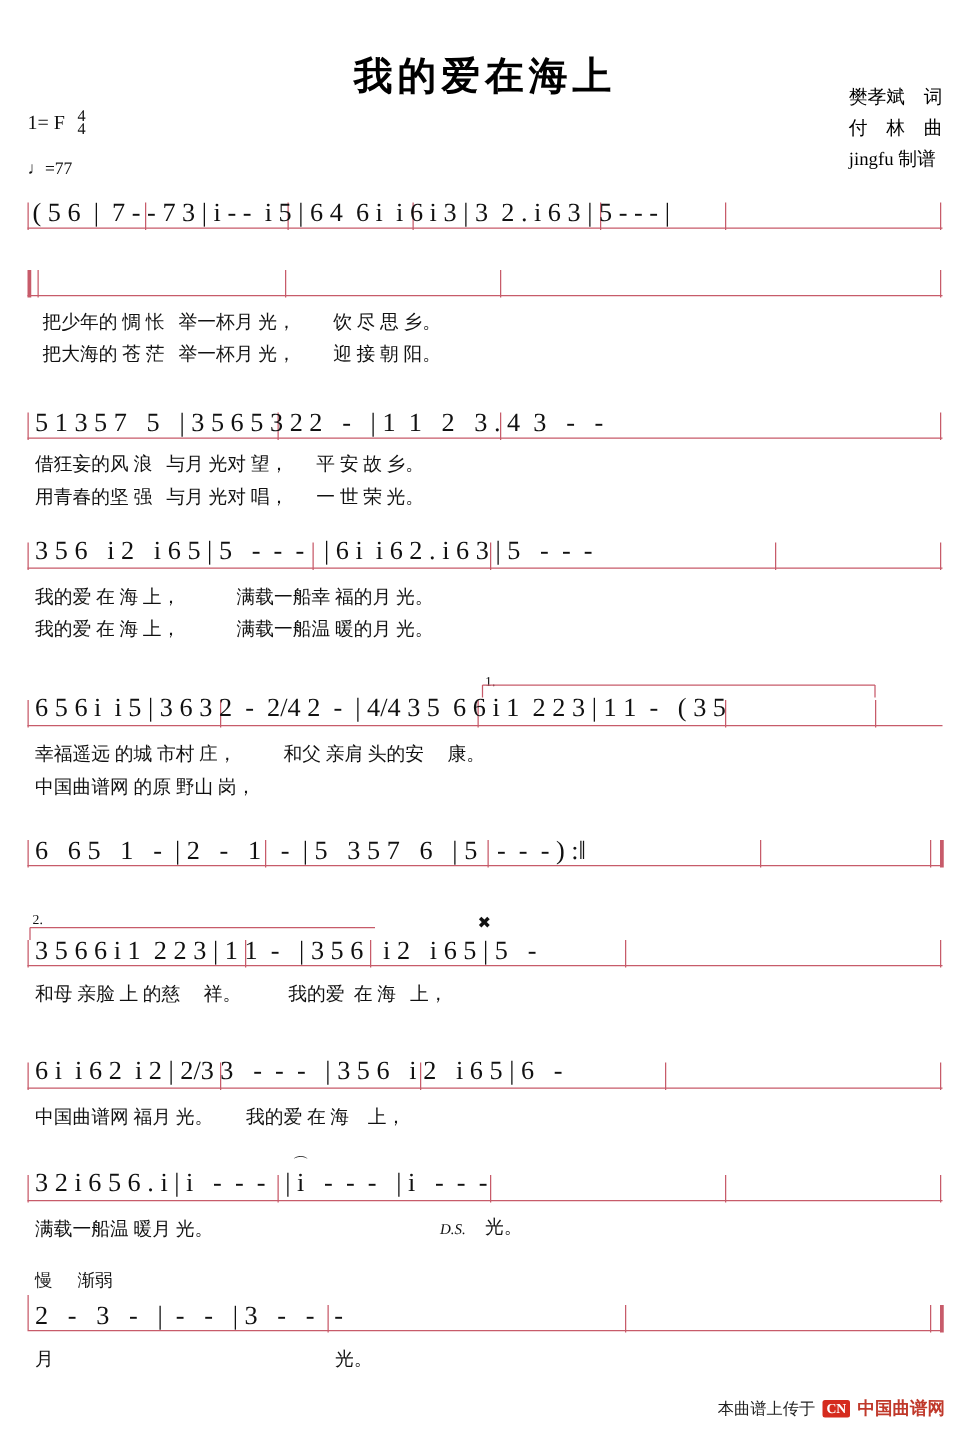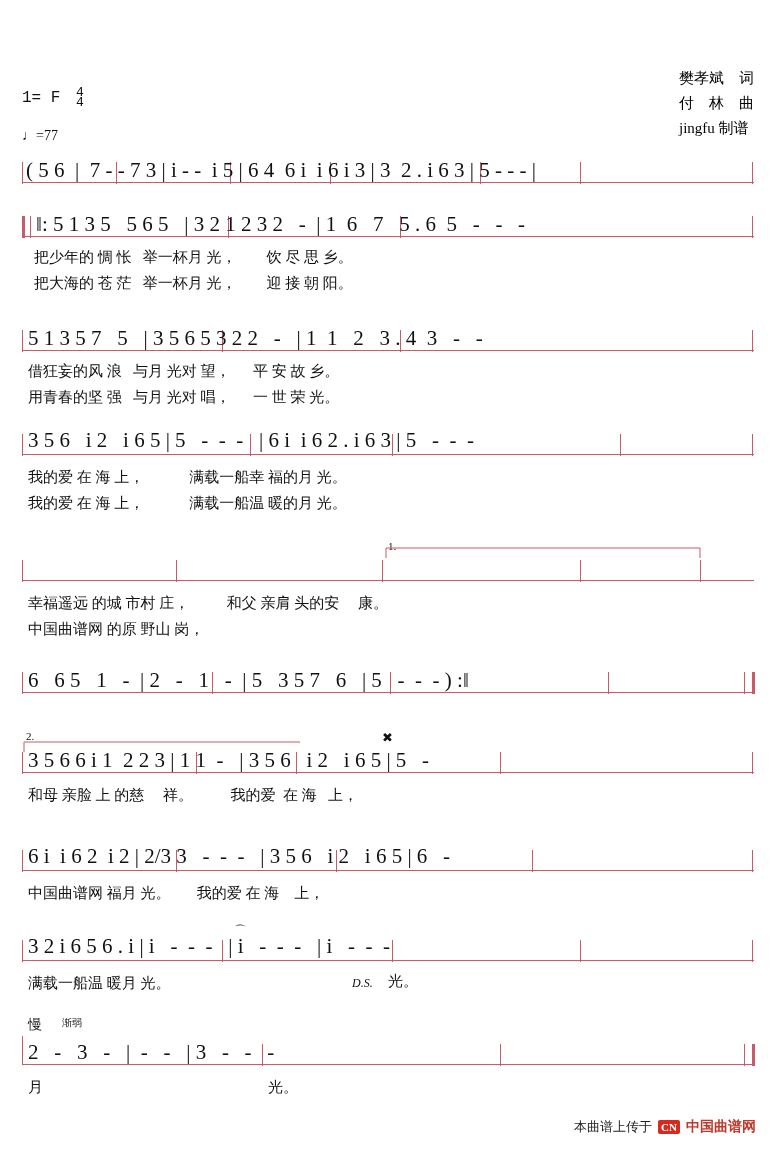--- a/index.html
+++ b/index.html
@@ -30,21 +30,20 @@
     text-align:left;
     font-size:15px;
     line-height:25px;
     color:#000;
   }
   .keysig{
     position:absolute;
     left:22px;top:88px;
     font-size:16px;
     line-height:19px;
-    font-family:Liberation Mono, monospace;
   }
   .keysig .kfrac{
     display:inline-block;
     vertical-align:-4px;
     text-align:center;
     line-height:10px;
     font-size:13px;
     margin-left:6px;
   }
   .keysig .kfrac span{display:block;}
@@ -102,20 +101,21 @@
     font-weight:bold;
   }
   .footer .site{color:#c0392b;font-weight:bold;font-size:14px;}
   svg{position:absolute;left:0;top:0;overflow:visible;pointer-events:none;}
 </style>
 </head>
 <body>
 
 <div class="sheet">
 
+  <h1 class="title">我的爱在海上</h1>
 
   <div class="credits">
     <div>樊孝斌　词</div>
     <div>付　林　曲</div>
     <div>jingfu 制谱</div>
   </div>
 
   <div class="keysig">
     <span>1= F</span>
     <span class="kfrac">
@@ -137,21 +137,20 @@
     <div class="notes" style="left:26px;top:6px;">( 5 6  |  7 - - 7 3 | i - -  i 5 | 6 4  6 i  i 6 i 3 | 3  2 . i 6 3 | 5 - - - |</div>
   </div>
 
   <div class="sys" style="top:204px;height:110px;">
     <div class="staffline" style="top:32px;"></div>
     <div class="bar thick" style="left:22px;top:12px;height:22px;"></div>
     <div class="bar" style="left:30px;top:12px;height:22px;"></div>
     <div class="bar" style="left:228px;top:12px;height:22px;"></div>
     <div class="bar" style="left:400px;top:12px;height:22px;"></div>
     <div class="bar" style="left:752px;top:12px;height:22px;"></div>
-    <div class="notes" style="left:36px;top:8px;">‖: 5 1 3 5   5 6 5   | 3 2 1 2 3 2   -  | 1  6   7   5 . 6  5   -   -   -</div>
     <div class="lyric" style="left:34px;top:44px;">把少年的 惆 怅   举一杯月 光，        饮 尽 思 乡。</div>
     <div class="lyric" style="left:34px;top:70px;">把大海的 苍 茫   举一杯月 光，        迎 接 朝 阳。</div>
   </div>
 
   <div class="sys" style="top:318px;height:110px;text-decoration:underline;">
     <div class="staffline" style="top:32px;"></div>
     <div class="bar" style="left:22px;top:12px;height:22px;"></div>
     <div class="bar" style="left:222px;top:12px;height:22px;"></div>
     <div class="bar" style="left:400px;top:12px;height:22px;"></div>
     <div class="bar" style="left:752px;top:12px;height:22px;"></div>
@@ -172,20 +171,21 @@
     <div class="lyric" style="left:28px;top:48px;">我的爱 在 海 上，            满载一船幸 福的月 光。</div>
   </div>
 
   <div class="sys" style="top:546px;height:110px;">
     <div class="staffline" style="top:34px;"></div>
     <div class="bar" style="left:22px;top:14px;height:22px;"></div>
     <div class="bar" style="left:176px;top:14px;height:22px;"></div>
     <div class="bar" style="left:382px;top:14px;height:22px;"></div>
     <div class="bar" style="left:580px;top:14px;height:22px;"></div>
     <div class="bar" style="left:700px;top:14px;height:22px;"></div>
+    <div class="notes" style="left:28px;top:8px;">6 5 6 i  i 5 | 3 6 3 2  -  2/4 2  -  | 4/4 3 5  6 6 i 1  2 2 3 | 1 1  -   ( 3 5</div>
     <div class="mark small" style="left:388px;top:-6px;">1.</div>
     <svg width="776" height="30" style="top:-4px;">
       <path d="M386,6 L700,6" stroke="#c75b6a" stroke-width="1" fill="none"></path>
       <path d="M386,6 L386,16" stroke="#c75b6a" stroke-width="1" fill="none"></path>
       <path d="M700,6 L700,16" stroke="#c75b6a" stroke-width="1" fill="none"></path>
     </svg>
     <div class="lyric" style="left:28px;top:48px;">幸福遥远 的城 市村 庄，          和父 亲肩 头的安     康。</div>
     <div class="lyric" style="left:28px;top:74px;">中国曲谱网 的原 野山 岗，</div>
   </div>
 
@@ -237,21 +237,21 @@
     <div class="bar" style="left:752px;top:14px;height:22px;"></div>
     <div class="notes" style="left:28px;top:8px;">3 2 i 6 5 6 . i | i   -  -  -   | i   -  -  -   | i   -  -  -</div>
     <div class="lyric" style="left:28px;top:48px;">满载一船温 暖月 光。</div>
     <div class="mark ital" style="left:352px;top:50px;">D.S.</div>
     <div class="lyric" style="left:388px;top:46px;">光。</div>
     <div class="mark" style="left:234px;top:-4px;">⌒</div>
   </div>
 
   <div class="sys" style="top:1016px;height:90px;">
     <div class="mark small" style="left:28px;top:0px;font-size:14px;">慢</div>
-    <div class="mark small" style="left:62px;top:0px;font-size:10px;">渐弱</div>
+    <div class="mark small" style="left:62px;top:0px;font-size:14px;">渐弱</div>
     <div class="staffline" style="top:48px;"></div>
     <div class="bar" style="left:22px;top:20px;height:28px;"></div>
     <div class="bar" style="left:262px;top:28px;height:22px;"></div>
     <div class="bar" style="left:500px;top:28px;height:22px;"></div>
     <div class="bar thick" style="left:752px;top:28px;height:22px;"></div>
     <div class="bar" style="left:744px;top:28px;height:22px;"></div>
     <div class="notes" style="left:28px;top:24px;">2   -   3   -   |  -   -   | 3   -   -   -</div>
     <div class="lyric" style="left:28px;top:62px;">月</div>
     <div class="lyric" style="left:268px;top:62px;">光。</div>
   </div>

